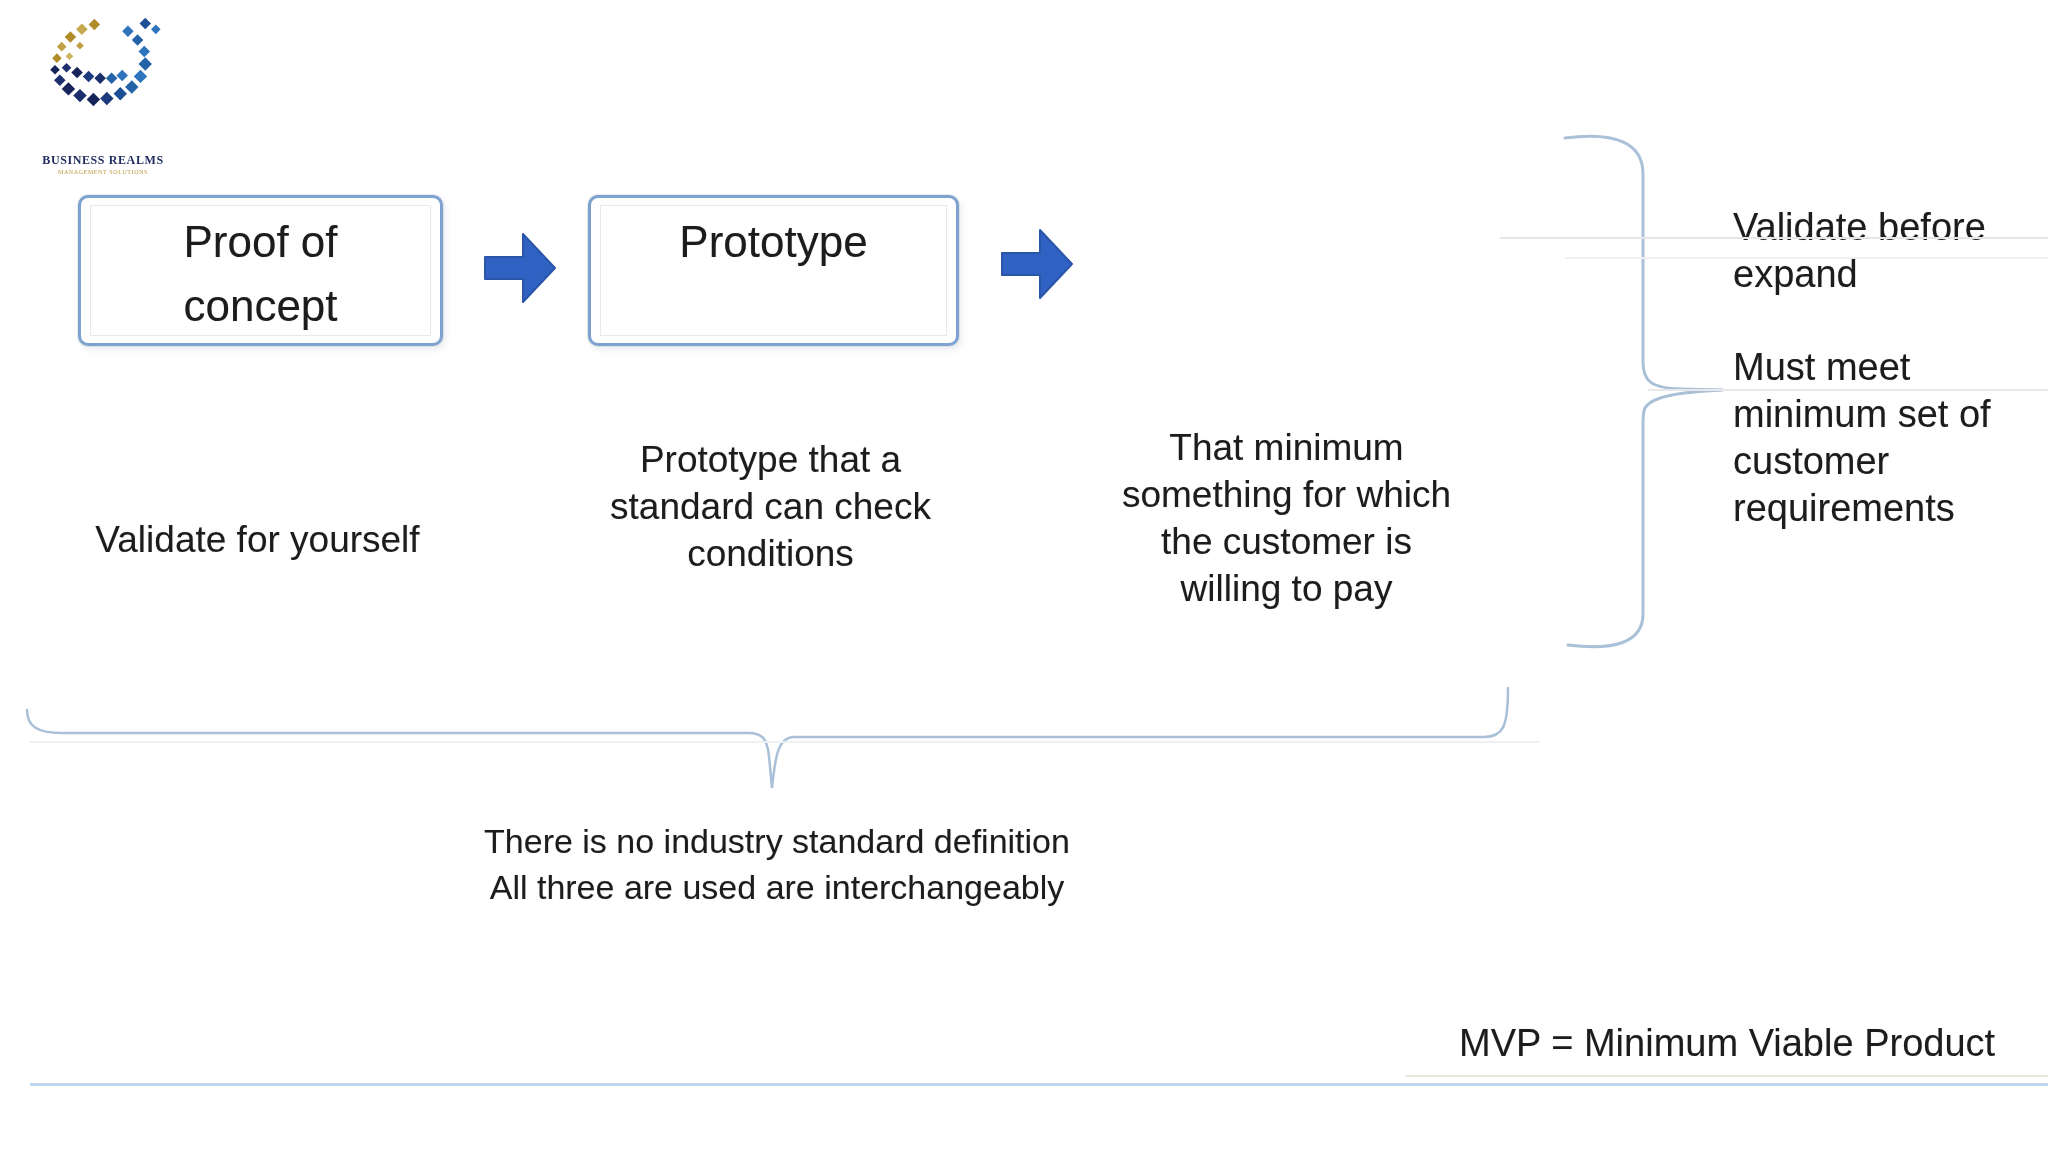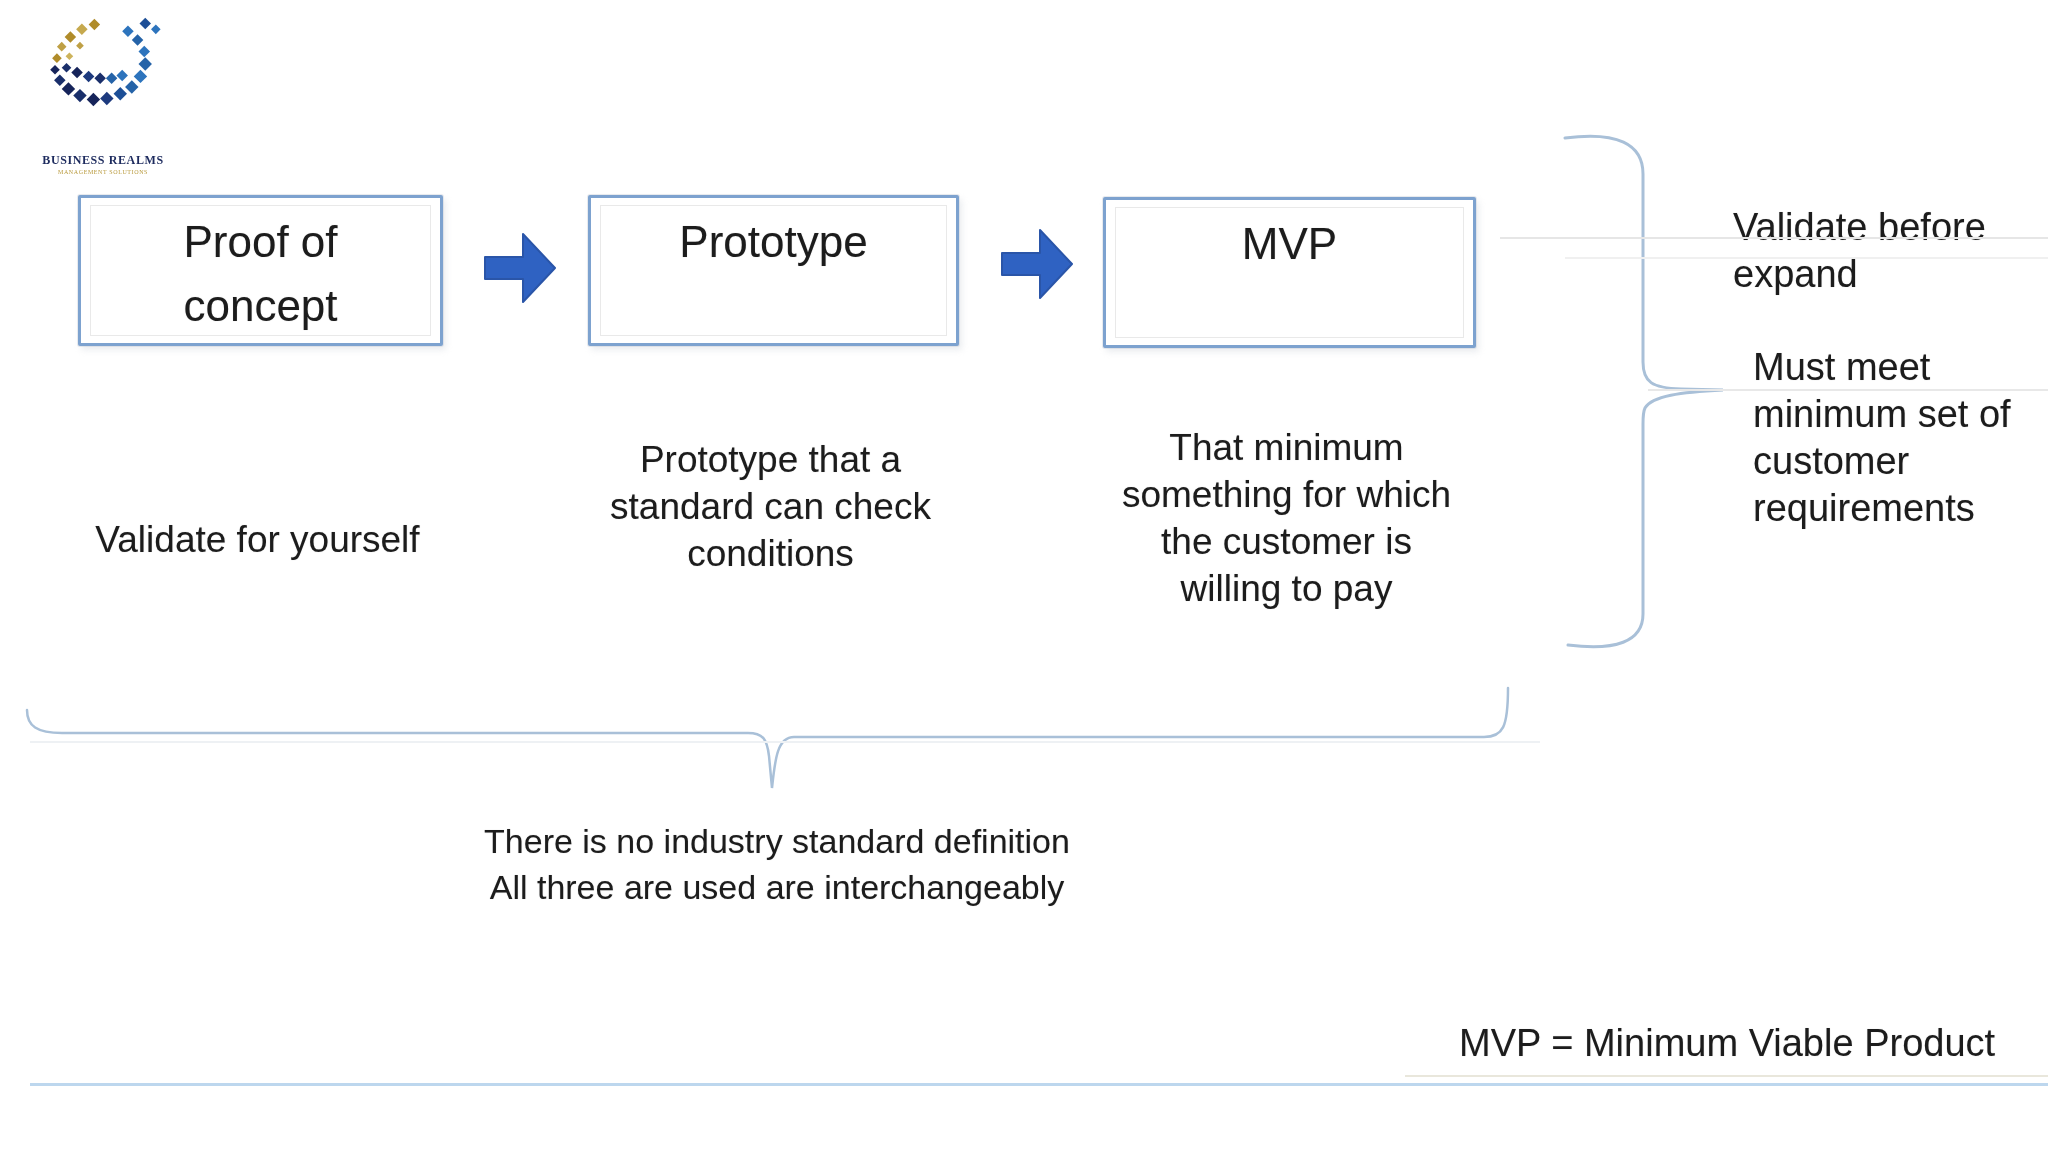--- a/index.html
+++ b/index.html
@@ -8,21 +8,21 @@
 
   
   .logo{position:absolute;left:28px;top:14px;width:150px;text-align:center;}
   .logo svg{display:block;margin:0 auto;width:118px;height:96px;}
   .logo .brand{font-family:"Liberation Serif","DejaVu Serif",serif;font-weight:bold;font-size:12px;
     letter-spacing:.6px;color:var(--logo-navy,#1d2b5e);white-space:nowrap;margin-top:43px;}
   .logo .tagline{font-family:"Liberation Serif","DejaVu Serif",serif;font-size:6px;letter-spacing:.6px;
     color:var(--logo-gold,#b99a3c);margin-top:1px;white-space:nowrap;}
 
   
-  .stage-box{position:absolute;border:3px solid var(--box-border,#7da2cf);border-radius:2px;background:#fff;
+  .stage-box{position:absolute;border:3px solid var(--box-border,#7da2cf);border-radius:10px;background:#fff;
     box-shadow:0 0 0 1px rgba(190,198,210,.35),3px 4px 6px rgba(190,195,205,.3);}
   .stage-box::after{content:"";position:absolute;left:9px;right:9px;top:7px;bottom:7px;
     border:1px solid rgba(200,200,200,.4);pointer-events:none;}
   .stage-title{position:relative;padding-top:12px;text-align:center;font-size:44px;line-height:64px;
     color:#1c1c1c;text-shadow:0 0 1px rgba(40,40,40,.25);}
   .box1{left:78px;top:195px;width:359px;height:145px;}
   .box2{left:588px;top:195px;width:365px;height:145px;}
   .box3{left:1103px;top:197px;width:367px;height:145px;}
 
   
@@ -36,21 +36,21 @@
   .desc{position:absolute;text-align:center;font-size:37px;line-height:47px;color:#1c1c1c;
     text-shadow:0 0 1px rgba(40,40,40,.25);}
   .desc1{left:68px;top:516px;width:379px;}
   .desc2{left:578px;top:436px;width:385px;}
   .desc3{left:1093px;top:424px;width:387px;}
 
   
   .side-note{position:absolute;left:1733px;font-size:38px;line-height:47px;color:#1c1c1c;
     text-shadow:0 0 1px rgba(40,40,40,.25);}
   .note1{top:204px;}
-  .note2{top:344px;margin-left:20px;}
+  .note2{top:344px;}
 
   
   .brace{position:absolute;}
   .brace path{fill:none;stroke:var(--brace,#a9c0d8);stroke-linecap:round;}
   .right-brace{left:1555px;top:128px;}
   .right-brace path{stroke-width:3;}
   .bottom-brace{left:20px;top:680px;}
   .bottom-brace path{stroke-width:2.5;}
 
   
@@ -115,26 +115,20 @@
       <div>Proof of</div>
       <div>concept</div>
     </div>
   </div>
   <div class="stage-box box2">
     <div class="stage-title">
       <div>Prototype</div>
       <div></div>
     </div>
   </div>
-  <div class="stage-box box3">
-    <div class="stage-title">
-      <div>MVP</div>
-      <div></div>
-    </div>
-  </div>
 
   <svg class="flow-arrow arrow1" viewBox="0 0 74 76">
     <polygon points="2,27 40,27 40,4 72,38 40,72 40,49 2,49"></polygon>
   </svg>
   <svg class="flow-arrow arrow2" viewBox="0 0 74 76">
     <polygon points="2,27 40,27 40,4 72,38 40,72 40,49 2,49"></polygon>
   </svg>
 
   <div class="desc desc1">
     <div>Validate for yourself</div>

